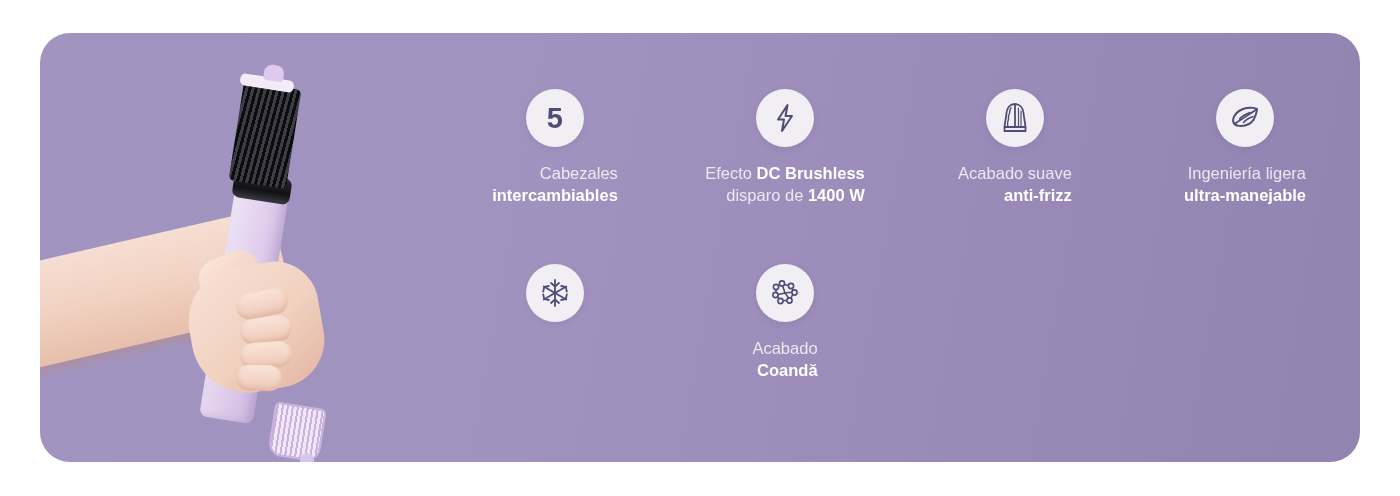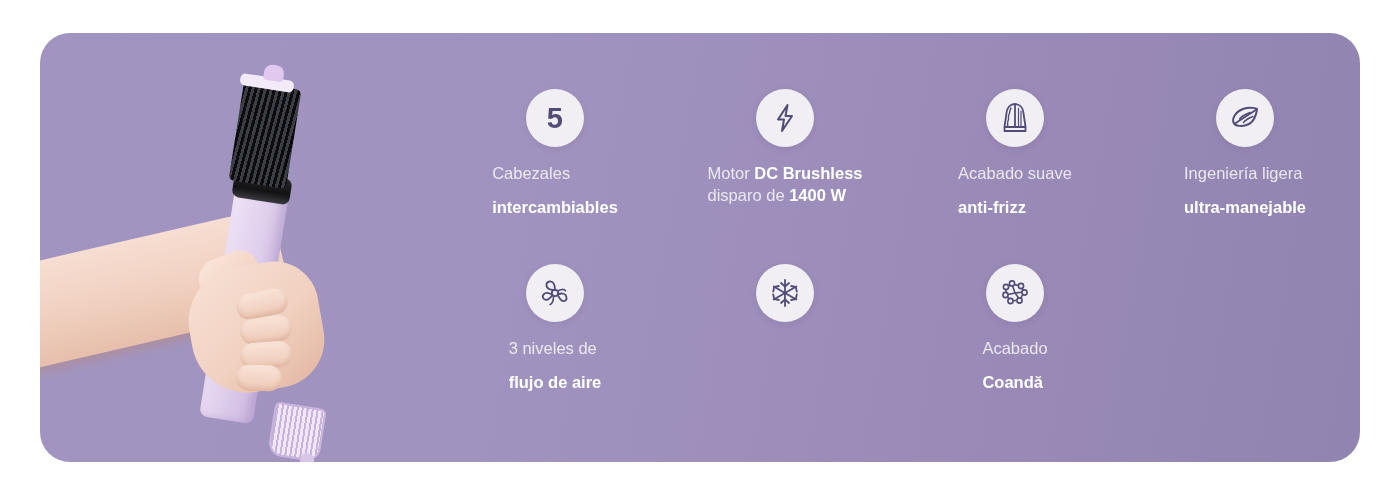--- a/index.html
+++ b/index.html
@@ -215,28 +215,28 @@
   }
   .icon-circle svg { display: block; }
   .icon-num {
     font-size: 29px;
     font-weight: 600;
     color: #514b78;
     line-height: 1;
     letter-spacing: 0.5px;
   }
   .caption {
-    text-align: left;
+    text-align: right;
     line-height: 1.32;
     font-size: 16.5px;
     white-space: nowrap;
   }
   .cap-line { display: block; }
   .cap-light { color: rgba(255,255,255,0.80); font-weight: 400; }
-  .cap-bold { color: #ffffff; font-weight: 700; margin-top: 12px; }
+  .cap-bold { color: #ffffff; font-weight: 700; }
 </style>
 </head>
 <body>
 
 <div id="banner">
 
   <div id="product-photo">
     <div class="arm-shadow"></div>
     <div class="arm"></div>
     <div class="styler-handle"></div>
@@ -269,21 +269,21 @@
       </div>
     </div>
 
     <div class="feature">
       <div class="icon-circle">
         <svg width="26" height="30" viewBox="0 0 26 30" fill="none">
           <path d="M15.5 2 L6 16.5 H12 L10 28 L20 13 H13.5 Z" stroke="#514b78" stroke-width="2" stroke-linejoin="round" stroke-linecap="round" fill="none"></path>
         </svg>
       </div>
       <div class="caption">
-        <span class="cap-line"><span class="cap-light">Motor </span><span class="cap-bold">DC Brushless</span></span>
+        <span class="cap-line"><span class="cap-light">Efecto </span><span class="cap-bold">DC Brushless</span></span>
         <span class="cap-line"><span class="cap-light">disparo de </span><span class="cap-bold">1400 W</span></span>
       </div>
     </div>
 
     <div class="feature">
       <div class="icon-circle">
         <svg width="28" height="32" viewBox="0 0 28 32" fill="none">
           <path d="M14 2 C9 2 6 6 5.5 11 C5 16 4 20 3.5 25 L24.5 25 C24 20 23 16 22.5 11 C22 6 19 2 14 2 Z" stroke="#514b78" stroke-width="1.8" stroke-linejoin="round" fill="none"></path>
           <path d="M14 2 L14 25" stroke="#514b78" stroke-width="1.8"></path>
           <path d="M3.5 25 L3.5 29 L24.5 29 L24.5 25" stroke="#514b78" stroke-width="1.8" stroke-linejoin="round" fill="none"></path>
@@ -306,36 +306,20 @@
           <path d="M21 9.5 C17 11 13 13 10.5 16" stroke="#514b78" stroke-width="1.5" stroke-linecap="round"></path>
           <path d="M24 13.5 C20 15 16.5 17 14.5 19.5" stroke="#514b78" stroke-width="1.5" stroke-linecap="round"></path>
         </svg>
       </div>
       <div class="caption">
         <span class="cap-line cap-light">Ingeniería ligera</span>
         <span class="cap-line cap-bold">ultra-manejable</span>
       </div>
     </div>
 
-    <div class="feature">
-      <div class="icon-circle">
-        <svg width="30" height="30" viewBox="0 0 30 30" fill="none">
-          <circle cx="15" cy="15" r="3.2" stroke="#514b78" stroke-width="1.8" fill="none"></circle>
-          <path d="M15 11.8 C15 7 13.5 3 9.5 3.5 C6 4 5 8.5 9 11 C11 12.3 13 12 15 11.8 Z" stroke="#514b78" stroke-width="1.8" stroke-linejoin="round" fill="none"></path>
-          <path d="M17.8 16.5 C22 14.5 26 15.5 26.5 19.5 C27 23 22.8 24.8 20.2 21 C18.9 19 18.2 18.4 17.8 16.5 Z" stroke="#514b78" stroke-width="1.8" stroke-linejoin="round" fill="none"></path>
-          <path d="M12.5 17 C10 21 6 23.5 3.5 20.5 C1.3 17.8 4.5 14 8.5 15.2 C10.7 15.8 11.6 16.2 12.5 17 Z" stroke="#514b78" stroke-width="1.8" stroke-linejoin="round" fill="none"></path>
-          <path d="M17.5 13.2 C20.5 11 24 10.8 25.5 12.8" stroke="#514b78" stroke-width="1.6" stroke-linecap="round" fill="none"></path>
-          <path d="M13.5 18.2 C13.5 22 12.5 25.5 10 26.5" stroke="#514b78" stroke-width="1.6" stroke-linecap="round" fill="none"></path>
-        </svg>
-      </div>
-      <div class="caption">
-        <span class="cap-line cap-light">3 niveles de</span>
-        <span class="cap-line cap-bold">flujo de aire</span>
-      </div>
-    </div>
 
 
     <div class="feature">
       <div class="icon-circle">
         <svg width="30" height="30" viewBox="0 0 30 30" fill="none" stroke="#514b78" stroke-width="1.8" stroke-linecap="round">
           <path d="M15 2 L15 28"></path>
           <path d="M3.7 8.5 L26.3 21.5"></path>
           <path d="M26.3 8.5 L3.7 21.5"></path>
           <path d="M11 5 L15 8.5 L19 5"></path>
           <path d="M11 25 L15 21.5 L19 25"></path>

